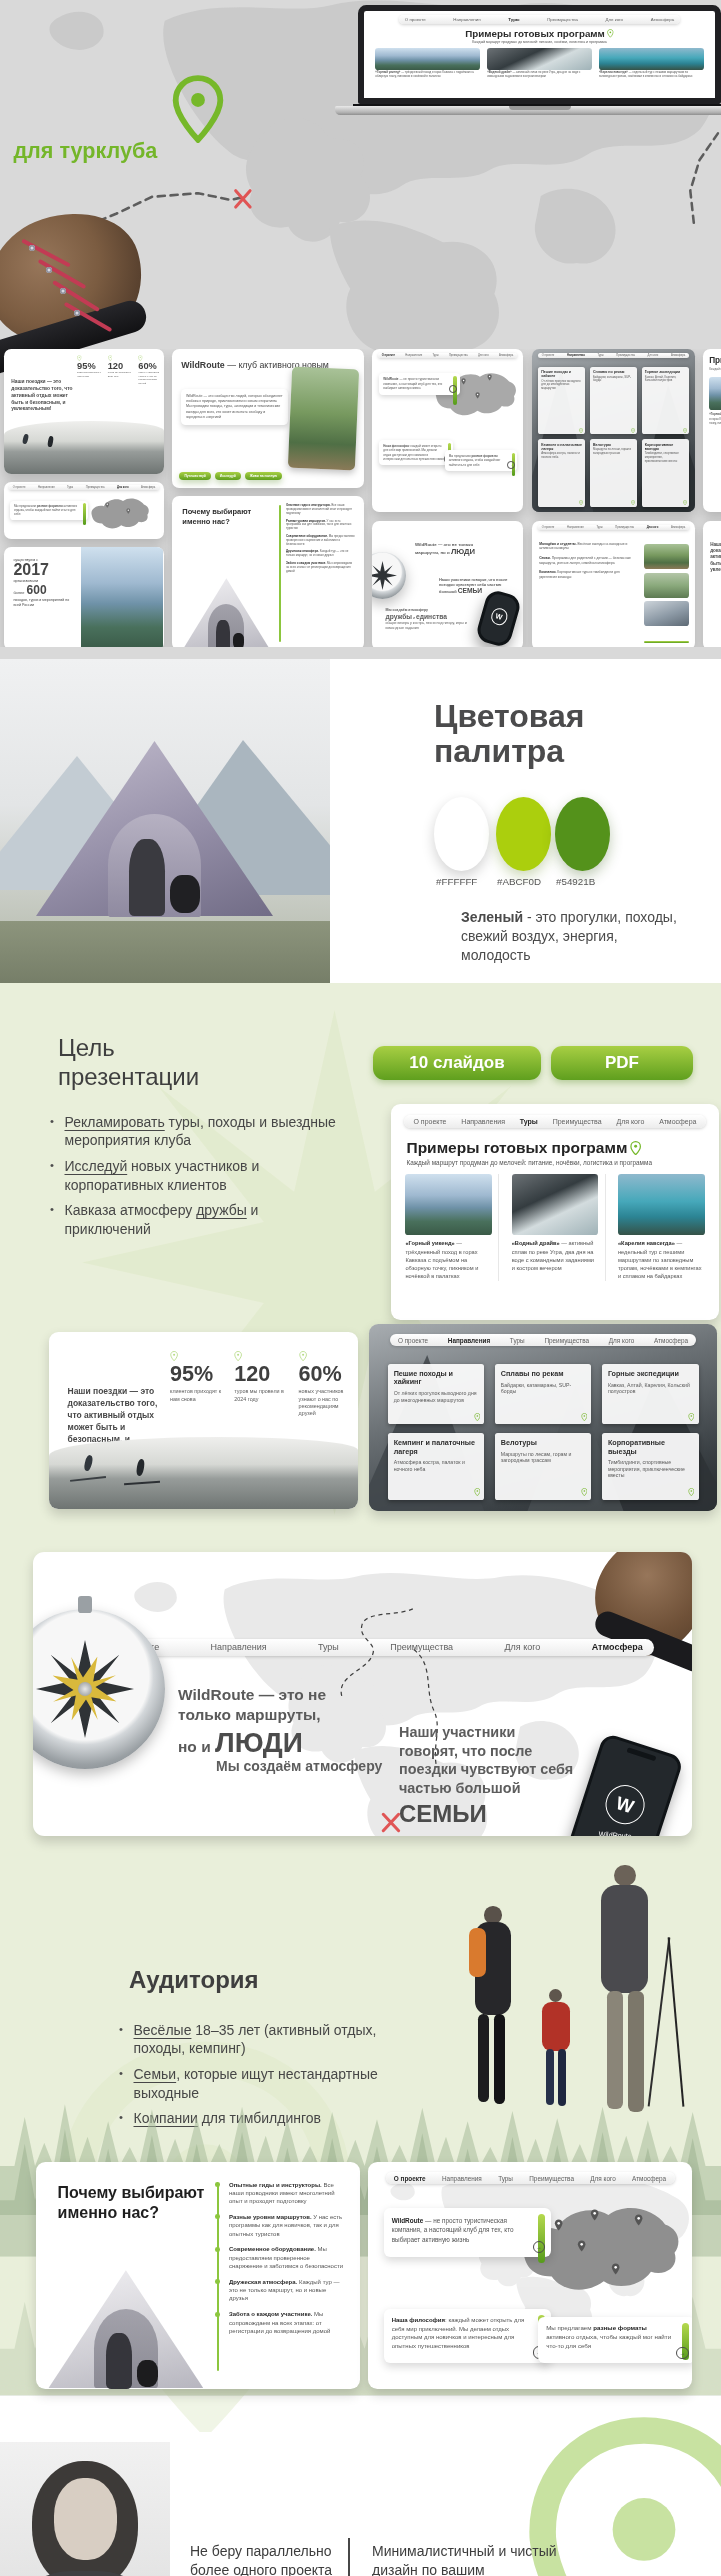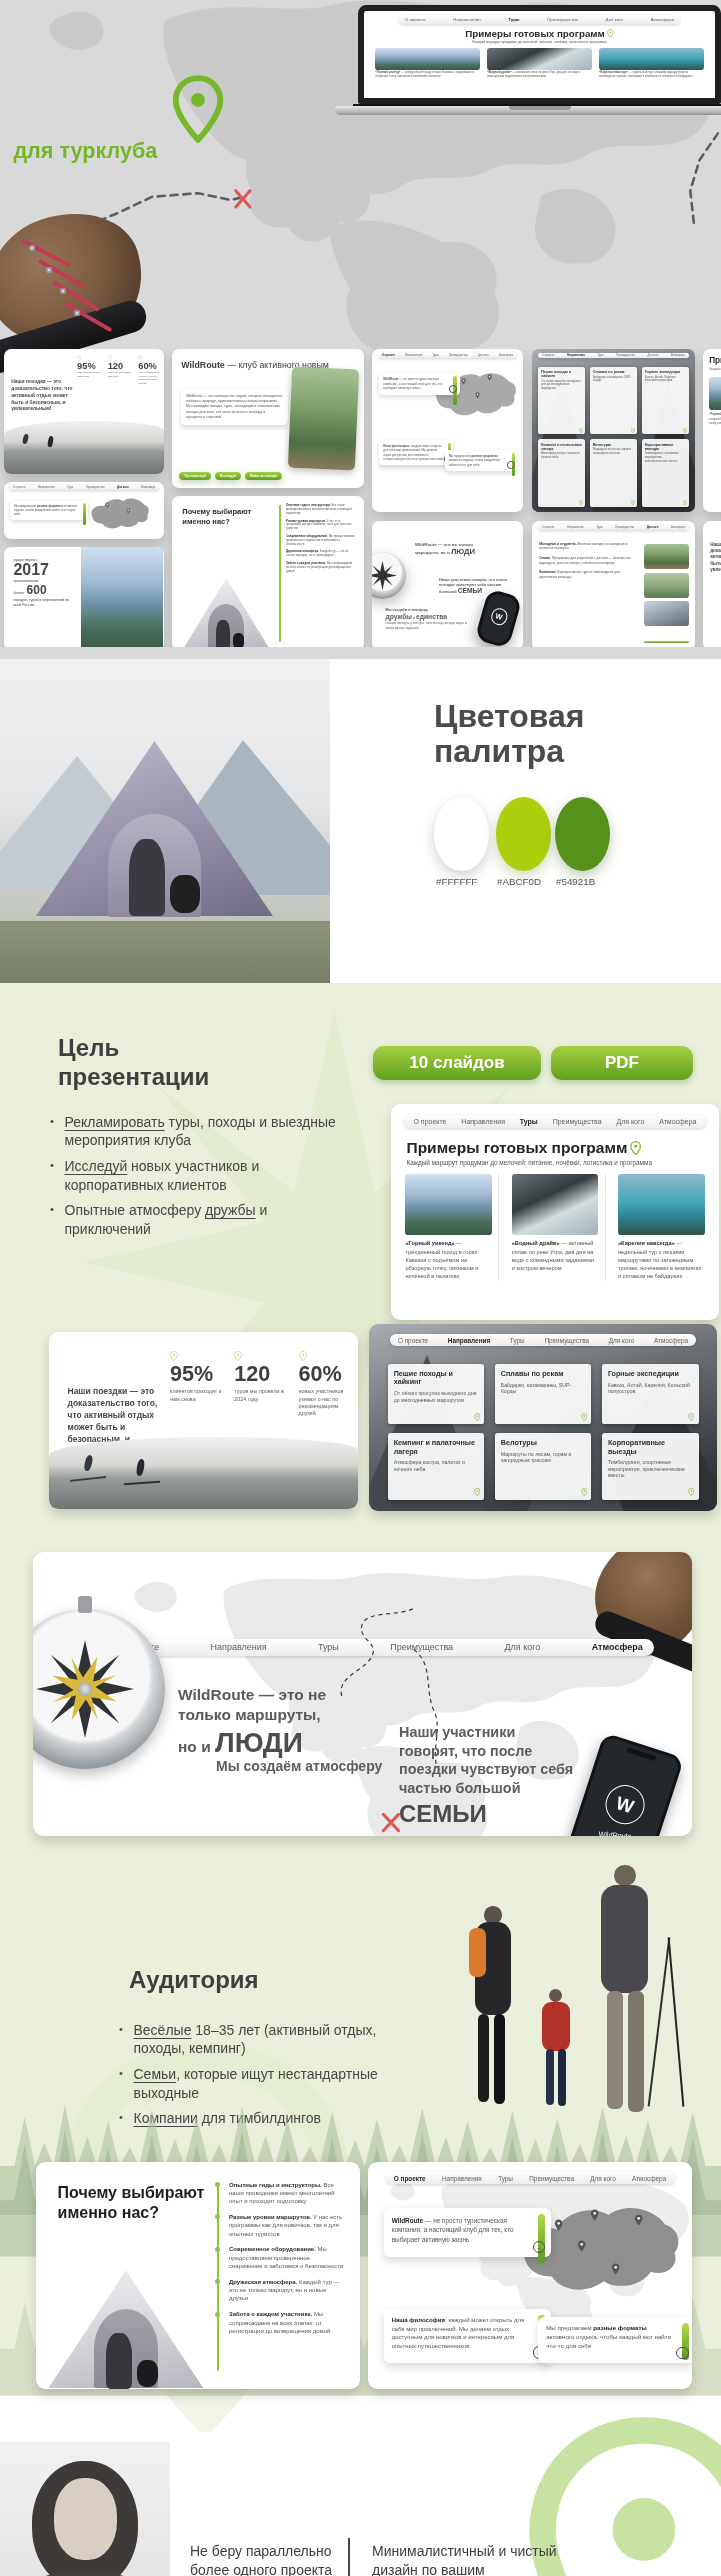--- a/index.html
+++ b/index.html
@@ -515,40 +515,43 @@
   <div class="abs" style="left:434px;top:699px;font-size:32px;font-weight:700;color:#4b4b4c;line-height:1.08">
     <div>Цветовая</div>
     <div>палитра</div>
   </div>
   <div class="abs" style="left:434px;top:797px;width:55px;height:74px;border-radius:50%;background:#ffffff;box-shadow:0 5.2px 12.4px rgba(0,0,0,.18)"></div>
   <div class="abs" style="left:496px;top:797px;width:55px;height:74px;border-radius:50%;background:#abcf0d;box-shadow:0 5.2px 12.4px rgba(90,130,20,.3)"></div>
   <div class="abs" style="left:555px;top:797px;width:55px;height:74px;border-radius:50%;background:#54921b;box-shadow:0 5.2px 12.4px rgba(50,90,15,.3)"></div>
   <div class="abs" style="left:436px;top:876px;font-size:9.8px;color:#555">#FFFFFF</div>
   <div class="abs" style="left:497px;top:876px;font-size:9.8px;color:#555">#ABCF0D</div>
   <div class="abs" style="left:556px;top:876px;font-size:9.8px;color:#555">#54921B</div>
-
-  <div class="abs" style="left:58px;top:1033px;font-size:24px;font-weight:700;color:#3f3f3f;line-height:1.22">
+  <div class="abs" style="left:461px;top:908px;width:229px;font-size:14px;line-height:1.35;color:#4a4a4a">
+    <b>Зеленый</b><span> - это прогулки, походы, свежий воздух, энергия, молодость</span>
+  </div>
+
+  <div class="abs" style="left:58px;top:1033px;font-size:24px;font-weight:400;color:#3f3f3f;line-height:1.22">
     <div>Цель</div>
     <div>презентации</div>
   </div>
   <div class="abs" style="left:47px;top:1113px;width:296px;font-size:14px;line-height:1.32;color:#474747">
 
       <div class="blt">
         <span class="dot">•</span>
         <span></span><span class="u">Рекламировать</span><span> туры, походы и выездные мероприятия клуба</span>
       </div>
 
       <div class="blt">
         <span class="dot">•</span>
         <span></span><span class="u">Исследуй</span><span> новых участников и корпоративных клиентов</span>
       </div>
 
       <div class="blt">
         <span class="dot">•</span>
-        <span>Опытные атмосферу </span><span class="u">дружбы</span><span> и приключений</span>
+        <span>Кавказа атмосферу </span><span class="u">дружбы</span><span> и приключений</span>
       </div>
     </div>
 
   <div class="abs gpill" style="left:373px;top:1046px;width:168px;height:34px;font-size:17px">10 слайдов</div>
   <div class="abs gpill" style="left:551px;top:1046px;width:142px;height:34px;font-size:17px">PDF</div>
 
   <div class="c-slide" style="left:391px;top:1104px;width:328px;height:216px;border-radius:9.3px">
     <div class="slide-nav" data-active="2" style="font-size:7px;margin:11.3px 13.4px 0">
 
     <span>О проекте</span>

